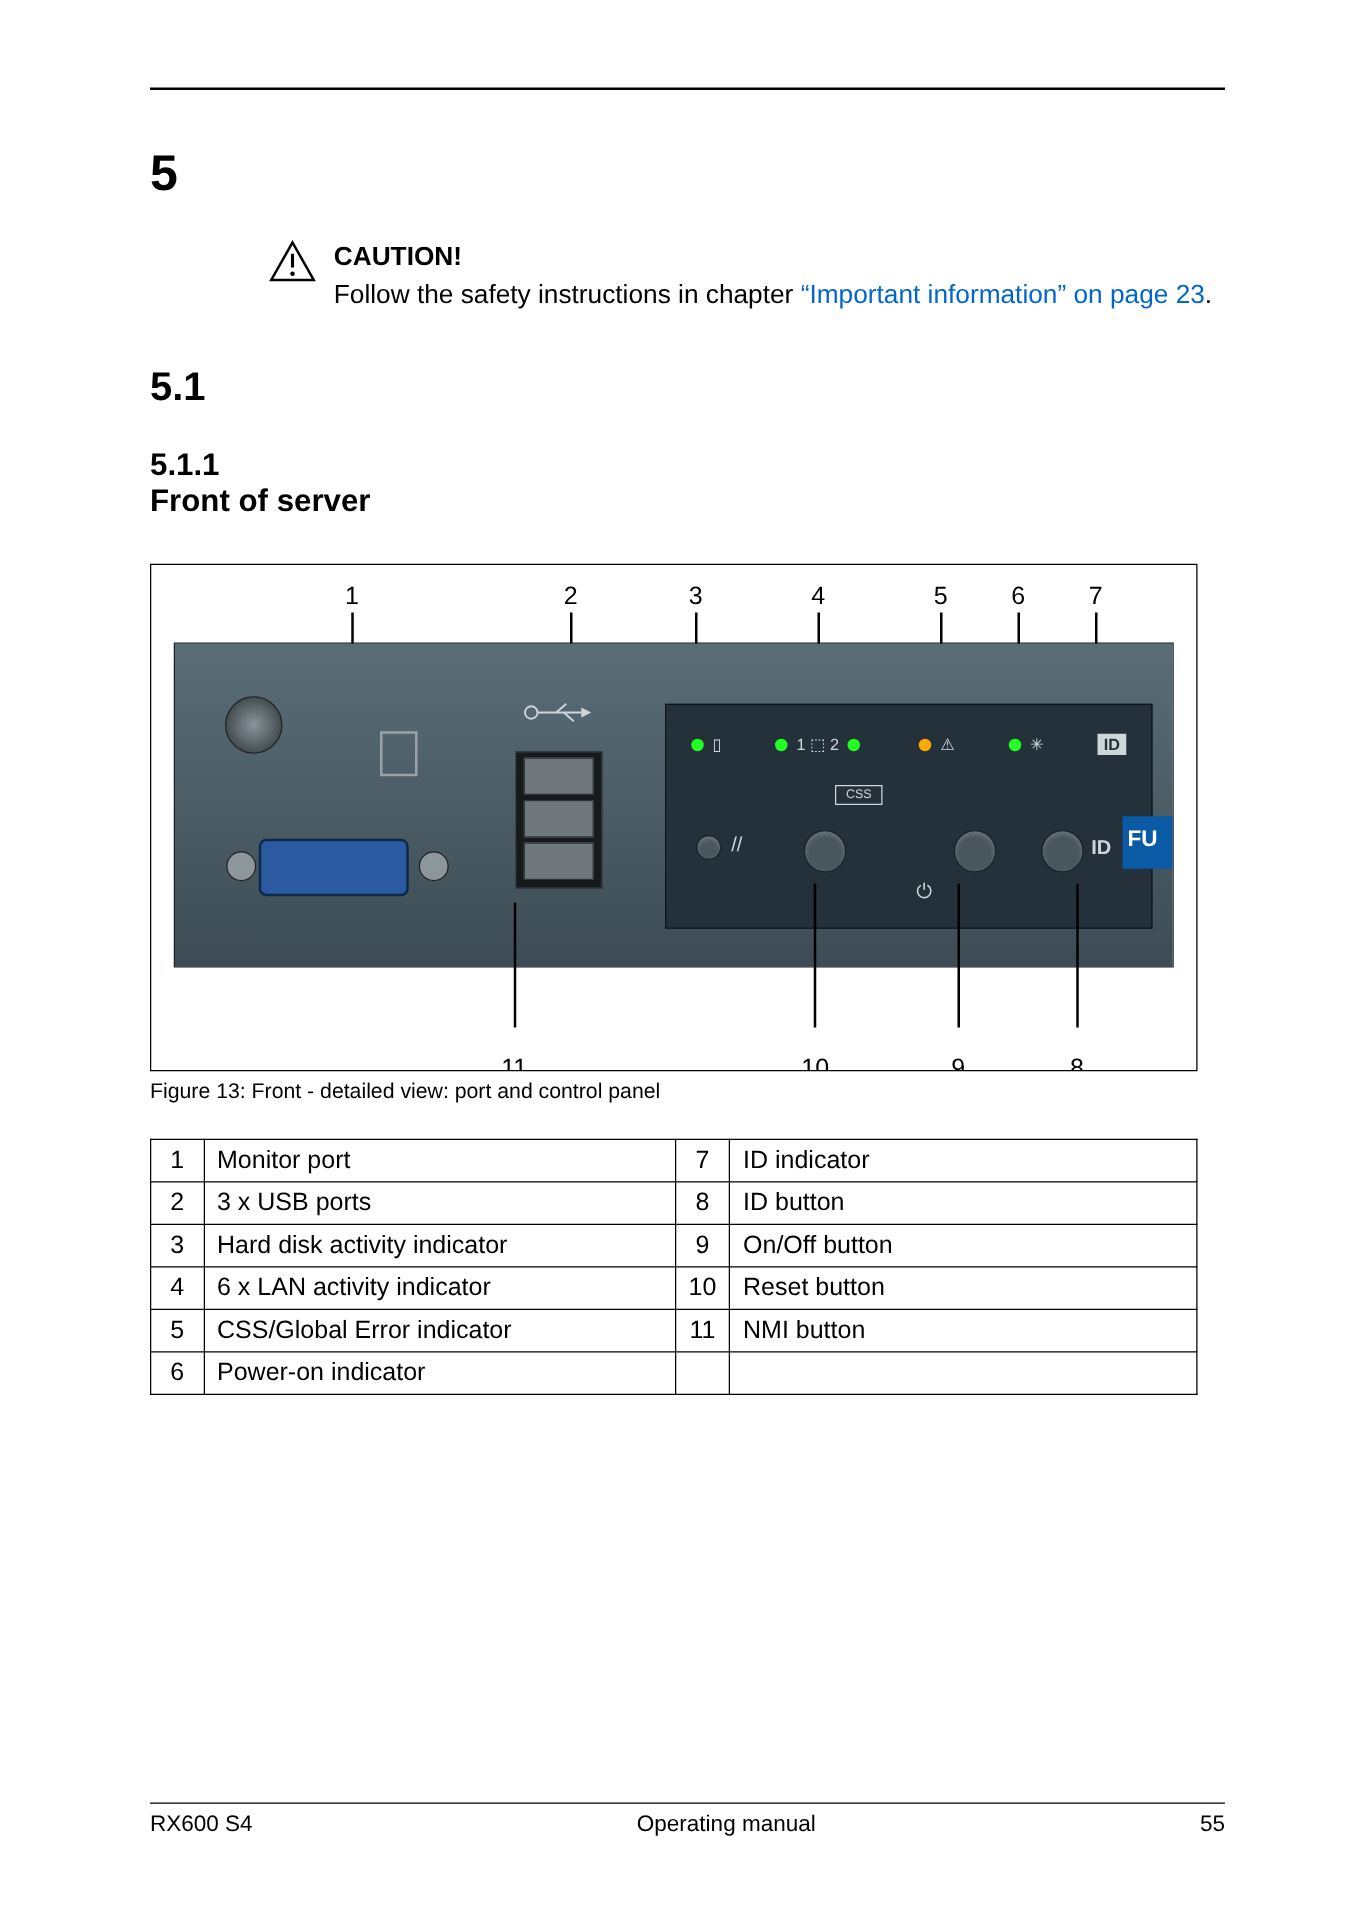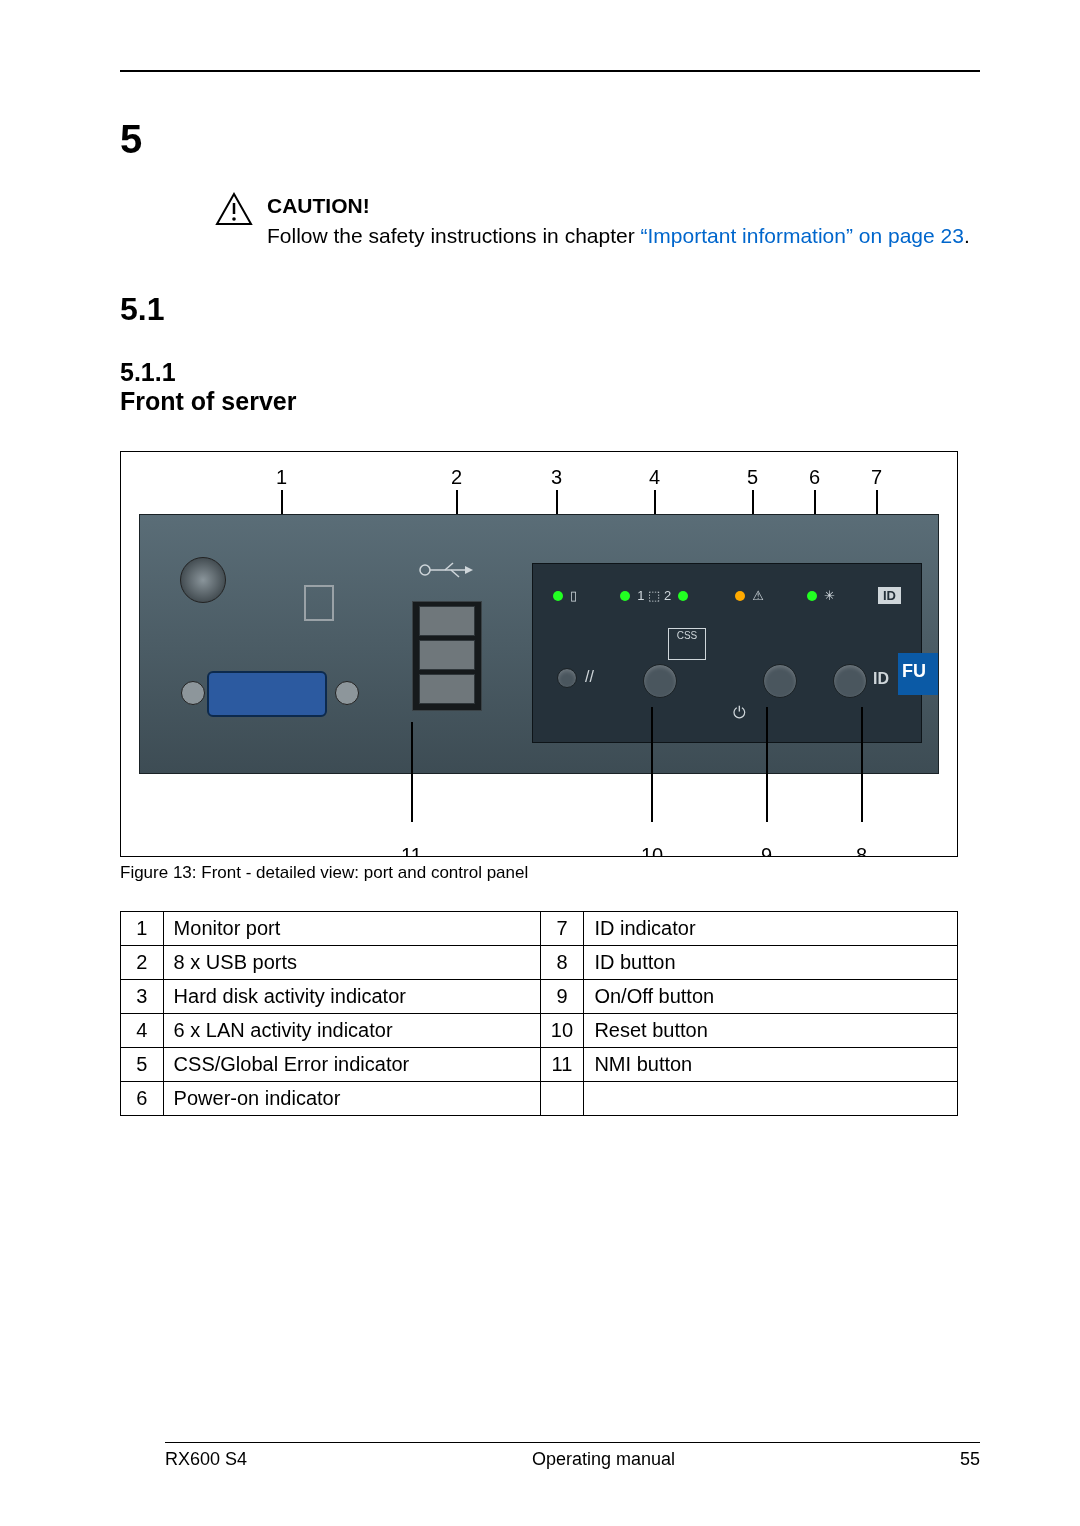--- a/index.html
+++ b/index.html
@@ -54,33 +54,33 @@
   .vga-shell{position:absolute; left:22px; top:6px; width:120px; height:46px; background:#2c5aa0; border-radius:6px; border:2px solid #0d2a4d;}
   .vga-hex{position:absolute; width:24px; height:24px; background:#8d969b; border-radius:50%; border:1px solid #222;}
   .vga-hex.a{left:-4px; top:16px;} .vga-hex.b{right:-4px; top:16px;}
   .usb-stack{position:absolute; left:272px; top:86px; width:70px; height:110px; background:#161a1c; border:1px solid #3a4246;}
   .usb-slot{height:30px; margin:4px 6px; background:#6f777b; border:1px solid #2f363a;}
   .usb-label{position:absolute; left:262px; top:44px; width:90px; text-align:center; color:#cfd6da;}
   .led-panel{position:absolute; left:392px; top:48px; width:390px; height:180px; background:#25313a; border:1px solid #0e1418;}
   .led-row{position:absolute; top:18px; left:20px; right:20px; height:28px; color:#d0d8dd; font-size:13px; display:flex; justify-content:space-between; align-items:center;}
   .led-dot{width:10px; height:10px; border-radius:50%; background:#2f2; display:inline-block; margin-right:4px;}
   .led-item{display:flex; align-items:center; gap:3px;}
-  .css-box{position:absolute; top:64px; left:135px; width:38px; height:32px; border:1.5px solid #cfd6da; color:#cfd6da; font-size:10px; text-align:center; line-height:14px;}
+  .css-box{position:absolute; top:64px; left:135px; width:38px; height:16px; border:1.5px solid #cfd6da; color:#cfd6da; font-size:10px; text-align:center; line-height:14px;}
   .btn-round{position:absolute; width:34px; height:34px; border-radius:50%; background:#4a565e; border:1.5px solid #1b2226; box-shadow:inset 0 2px 4px rgba(255,255,255,0.2);}
   .btn-small{width:20px; height:20px;}
   .btn-label{position:absolute; color:#cfd6da; font-size:16px;}
   .fu-tag{position:absolute; right:0; top:138px; width:40px; height:42px; background:#0b5aa6; color:#fff; font-size:18px; text-align:left; padding:8px 4px; font-weight:bold;}
   .pin-label{position:absolute; left:164px; top:70px; width:30px; height:36px; border:2px solid #9aa2a7;}
   .leader{position:absolute; background:#000; width:1.5px;}
   .fig-caption { font-size: 17px; margin-top: 6px; margin-bottom: 28px;}
   table.legend { border-collapse: collapse; width: 838px; font-size: 20px;}
   table.legend td { border: 1.5px solid #000; padding: 4px 10px; height: 34px;}
   table.legend td.n { width: 44px; text-align: center;}
   table.legend td.d { width: 410px; margin-top: 16px;}
-  .footer { position: absolute; bottom: 56px; left:120px; right:100px;margin-left:45px;}
+  .footer { position: absolute; bottom: 56px; left:120px; right:100px;}
   .footer-rule{ border-top:1.5px solid #000; margin-bottom:6px;}
   .footer-row{ display:flex; justify-content:space-between; font-size:18px;}
 </style>
 </head>
 <body>
 
 <div class="top-rule"></div>
 
 <div class="chapter">
   <div class="num">5</div>
@@ -188,21 +188,21 @@
 <table class="legend">
   <tbody>
       <tr>
     <td class="n">1</td>
     <td class="d">Monitor port</td>
     <td class="n">7</td>
     <td class="d">ID indicator</td>
   </tr>
   <tr>
     <td class="n">2</td>
-    <td class="d">8 x USB ports</td>
+    <td class="d">3 x USB ports</td>
     <td class="n">8</td>
     <td class="d">ID button</td>
   </tr>
   <tr>
     <td class="n">3</td>
     <td class="d">Hard disk activity indicator</td>
     <td class="n">9</td>
     <td class="d">On/Off button</td>
   </tr>
   <tr>

